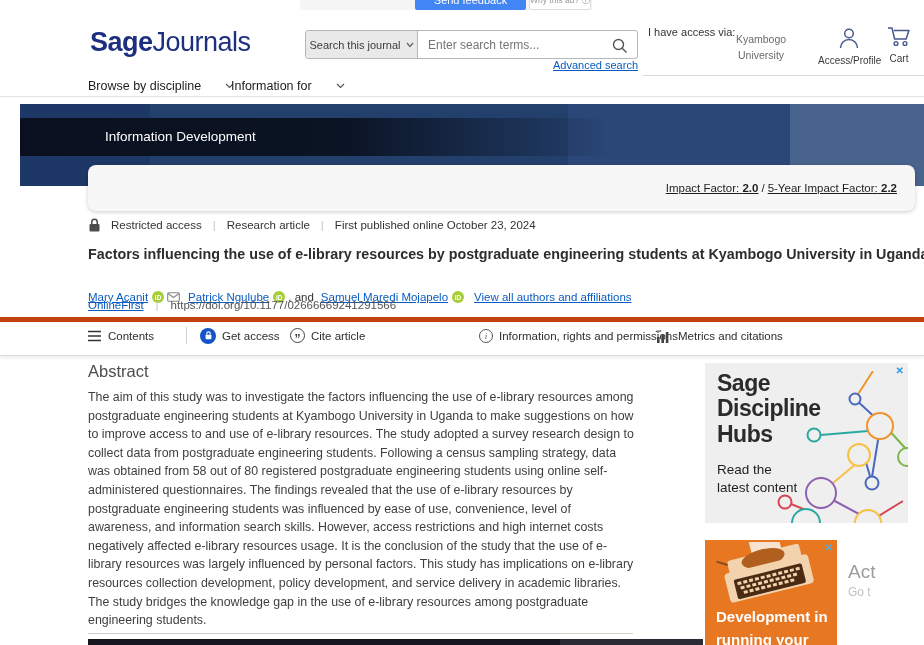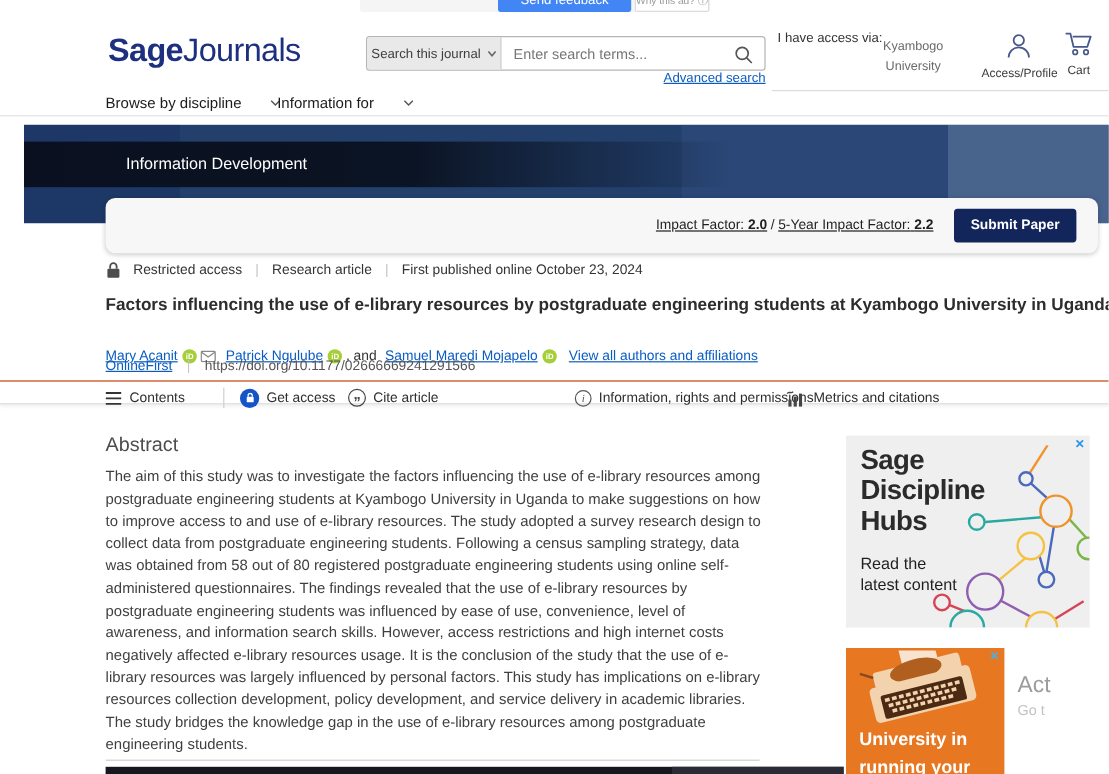--- a/index.html
+++ b/index.html
@@ -66,21 +66,21 @@
   .meta-div { color:#c4c4c4; }
   .article-title { left:88px; top:246px; width:830px; font-size:14.3px; font-weight:bold; color:#2d2d2d; white-space:nowrap; }
   .authors { left:88px; top:291px; display:flex; align-items:center; font-size:11.5px; color:#333; gap:3px; }
   .alink { color:#0a5cc2; text-decoration:underline; }
   .orcid { display:inline-flex; width:12px; height:12px; border-radius:50%; background:#a6ce39; color:#fff;
     font-size:6.5px; font-weight:bold; align-items:center; justify-content:center; margin-left:1px; }
   .doi-row { left:88px; top:299px; display:flex; align-items:center; gap:12px; font-size:11.5px; }
   .doi-text { color:#555; }
 
   
-  .action-bar { left:0; top:317px; width:924px; height:20px; border-top:1px solid #c2410c; border-bottom:1px solid #dcdcdc;
+  .action-bar { left:0; top:317px; width:924px; height:39px; border-top:5px solid #c2410c; border-bottom:1px solid #dcdcdc;
     box-shadow:0 2px 3px rgba(0,0,0,.07); background:#fff;padding-left:44px; }
   .tb-item { position:absolute; top:0; height:27px; display:flex; align-items:center; gap:6px; font-size:11.5px; color:#2e2e2e; }
   .tb-divider { position:absolute; left:98px; top:5px; width:1px; height:17px; background:#cfcfcf; }
   .ga-circle { width:16px; height:16px; border-radius:50%; background:#1553c8; display:flex; align-items:center; justify-content:center; }
   .cite-circle { width:15px; height:15px; border-radius:50%; border:1.3px solid #444; display:flex; align-items:center;
     justify-content:center; font-size:12px; font-weight:bold; color:#444; line-height:1; padding-top:6px; }
   .info-circle { width:14px; height:14px; border-radius:50%; border:1.3px solid #555; display:flex; align-items:center;
     justify-content:center; font-size:9px; color:#555; font-style:italic; font-family:"Liberation Serif",serif; }
 
   
@@ -175,21 +175,20 @@
     <div class="bseg-mid" data-interactable="false"></div>
     <div class="bseg-right" data-interactable="false"></div>
     <div class="title-band" data-interactable="false"></div>
     <div class="journal-title" data-interactable="true">Information Development</div>
   </div>
 
   <div class="abs impact-card" data-interactable="false">
     <span class="impact-links" data-interactable="false">
       <span class="il" data-interactable="true"><span data-interactable="false">Impact Factor:</span> <b data-interactable="false">2.0</b></span><span class="impact-sep" data-interactable="false">/</span><span class="il" data-interactable="true"><span data-interactable="false">5-Year Impact Factor:</span> <b data-interactable="false">2.2</b></span>
     </span>
-    <button class="btn-submit" data-interactable="true">Submit Paper</button>
   </div>
 
   <div class="abs meta-row" data-interactable="false">
     <svg width="11" height="14" viewBox="0 0 11 14" data-interactable="false">
         <path d="M2.8,6 V4 a2.7,2.7 0 0 1 5.4,0 V6" fill="none" stroke="#4c4c4c" stroke-width="1.5"></path>
         <rect x="0.5" y="6" width="10" height="7.5" rx="1" fill="#4c4c4c"></rect>
       </svg>
     <span data-interactable="false">Restricted access</span>
     <span class="meta-div" data-interactable="false">|</span>
     <span data-interactable="false">Research article</span>
@@ -329,21 +328,21 @@
             <rect x="51" y="43" width="4" height="3"></rect>
             <rect x="57" y="43" width="4" height="3"></rect>
             <rect x="63" y="43" width="4" height="3"></rect>
             <rect x="69" y="43" width="4" height="3"></rect>
             <rect x="75" y="43" width="4" height="3"></rect>
             <rect x="81" y="43" width="4" height="3"></rect>
         </g>
         <line x1="14" y1="8" x2="24" y2="14" stroke="#8a4a1f" stroke-width="2"></line>
       </g>
     </svg>
-    <div class="orange-l1" data-interactable="false">University in</div>
+    <div class="orange-l1" data-interactable="false">Development in</div>
     <div class="orange-l2" data-interactable="false">running your own</div>
     <div class="ad-close" data-interactable="true">✕</div>
   </div>
 
   <div class="abs partial-1" data-interactable="false">Act</div>
   <div class="abs partial-2" data-interactable="false">Go t</div>
 
   <div class="abs bottom-bar" data-interactable="false"></div>
   <div class="abs bottom-seg" data-interactable="false"></div>
 

